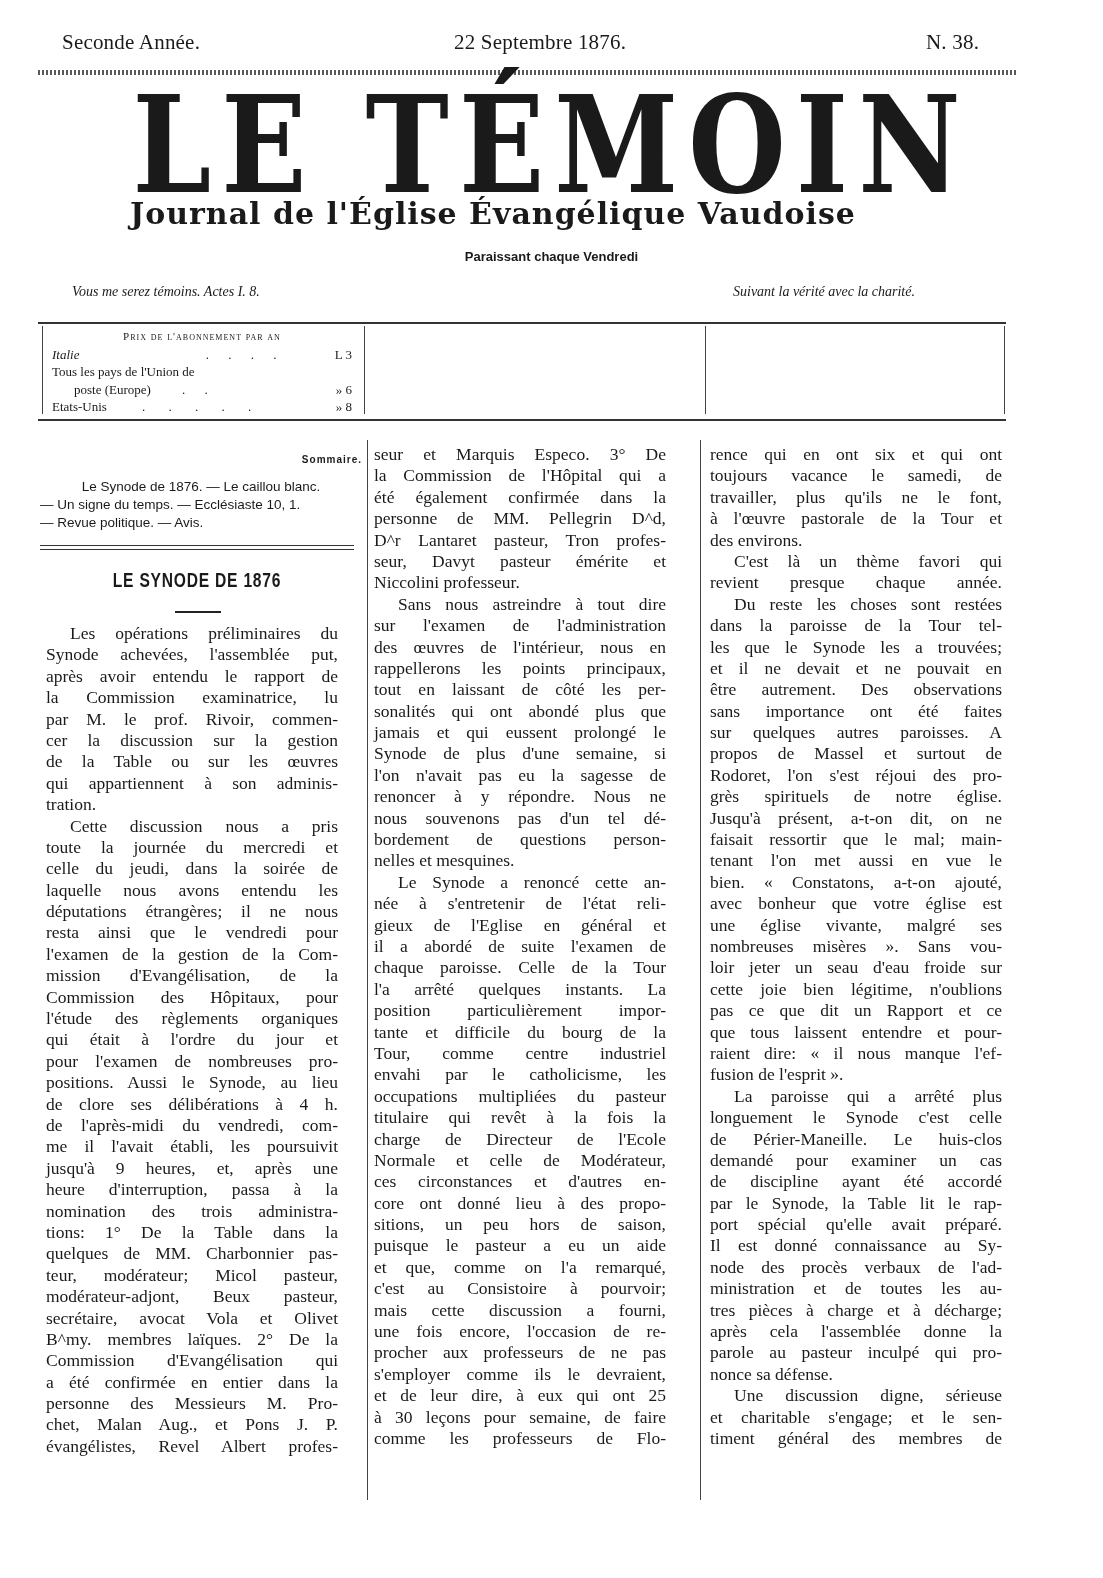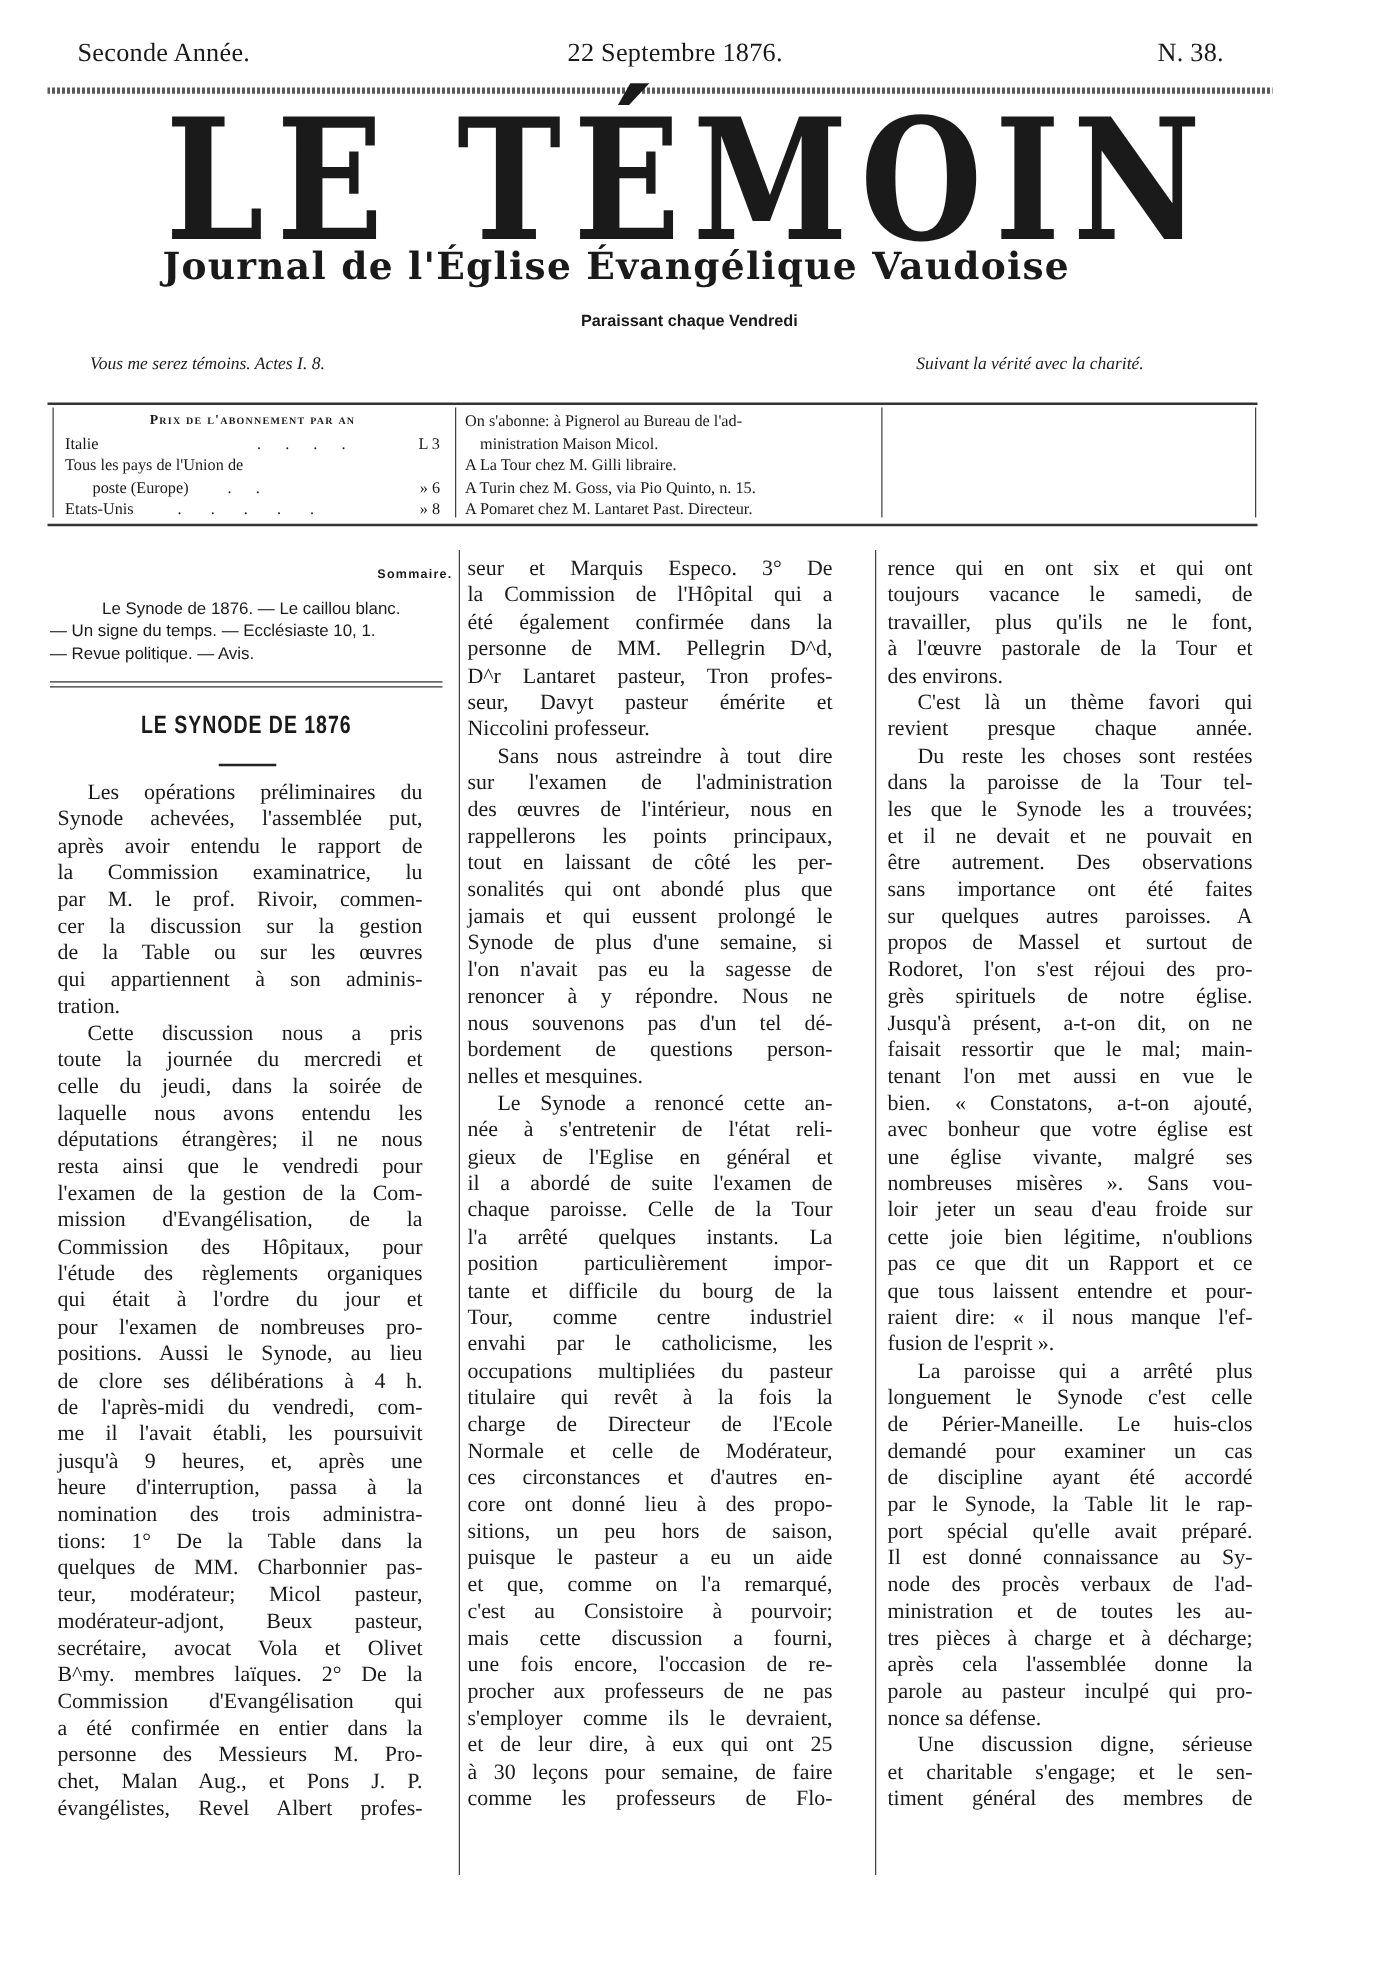--- a/index.html
+++ b/index.html
@@ -51,48 +51,41 @@
 <div class="abs motto" style="left:72px;">Vous me serez témoins. Actes I. 8.</div>
 <div class="abs motto" style="left:733px;">Suivant la vérité avec la charité.</div>
 
 <div class="abs info-box">
   <div class="vrule" style="left:4px; top:2px; height:88px;"></div>
   <div class="vrule" style="left:326px; top:2px; height:88px;"></div>
   <div class="vrule" style="left:667px; top:2px; height:88px;"></div>
   <div class="vrule" style="left:966px; top:2px; height:88px;"></div>
 
   <div class="info-col" style="left:14px; width:300px;">
-    <div class="smallcaps" style="text-align:center; font-size:11px; font-weight:bold; letter-spacing:1px;">Prix de l'abonnement par an</div>
+    <div class="smallcaps" style="text-align:center; font-size:11px; font-weight:normal; letter-spacing:1px;">Prix de l'abonnement par an</div>
     <div style="display:flex;">
-      <span style="width:120px;">Italie</span>
+      <span style="width:120px;font-style:italic;">Italie</span>
       <span style="flex:1; text-align:center; letter-spacing:8px;">. . . .</span>
       <span style="width:34px; text-align:right;">L 3</span>
     </div>
     <div style="display:flex;">
       <span>Tous les pays de l'Union de</span>
     </div>
     <div style="display:flex; padding-left:22px;">
       <span style="width:108px;">poste (Europe)</span>
       <span style="flex:1; text-align:left; letter-spacing:8px;">. .</span>
       <span style="width:34px; text-align:right;">» 6</span>
     </div>
     <div style="display:flex;">
       <span style="width:90px;">Etats-Unis</span>
       <span style="flex:1; text-align:left; letter-spacing:10px;">. . . . .</span>
       <span style="width:34px; text-align:right;">» 8</span>
     </div>
   </div>
 
-  <div class="info-col" style="left:334px; width:330px;">
-    <div>On s'abonne: à Pignerol au Bureau de l'ad-</div>
-    <div style="padding-left:12px;">ministration Maison Micol.</div>
-    <div>A La Tour chez M. Gilli libraire.</div>
-    <div>A Turin chez M. Goss, via Pio Quinto, n. 15.</div>
-    <div>A Pomaret chez M. Lantaret Past. Directeur.</div>
-  </div>
 
 </div>
 
 <div class="abs vrule" style="left:367px; top:440px; height:1060px;"></div>
 <div class="abs vrule" style="left:700px; top:440px; height:1060px;"></div>
 
 <div class="abs sommaire-title" style="left:40px; width:322px; top:454px;">Sommaire.</div>
 <div class="abs sommaire" style="left:40px; width:322px; top:478px;">
   <div style="text-align:center; white-space:nowrap;">Le Synode de 1876. — Le caillou blanc.</div>
   <div style="white-space:nowrap;">— Un signe du temps. — Ecclésiaste 10, 1.</div>

